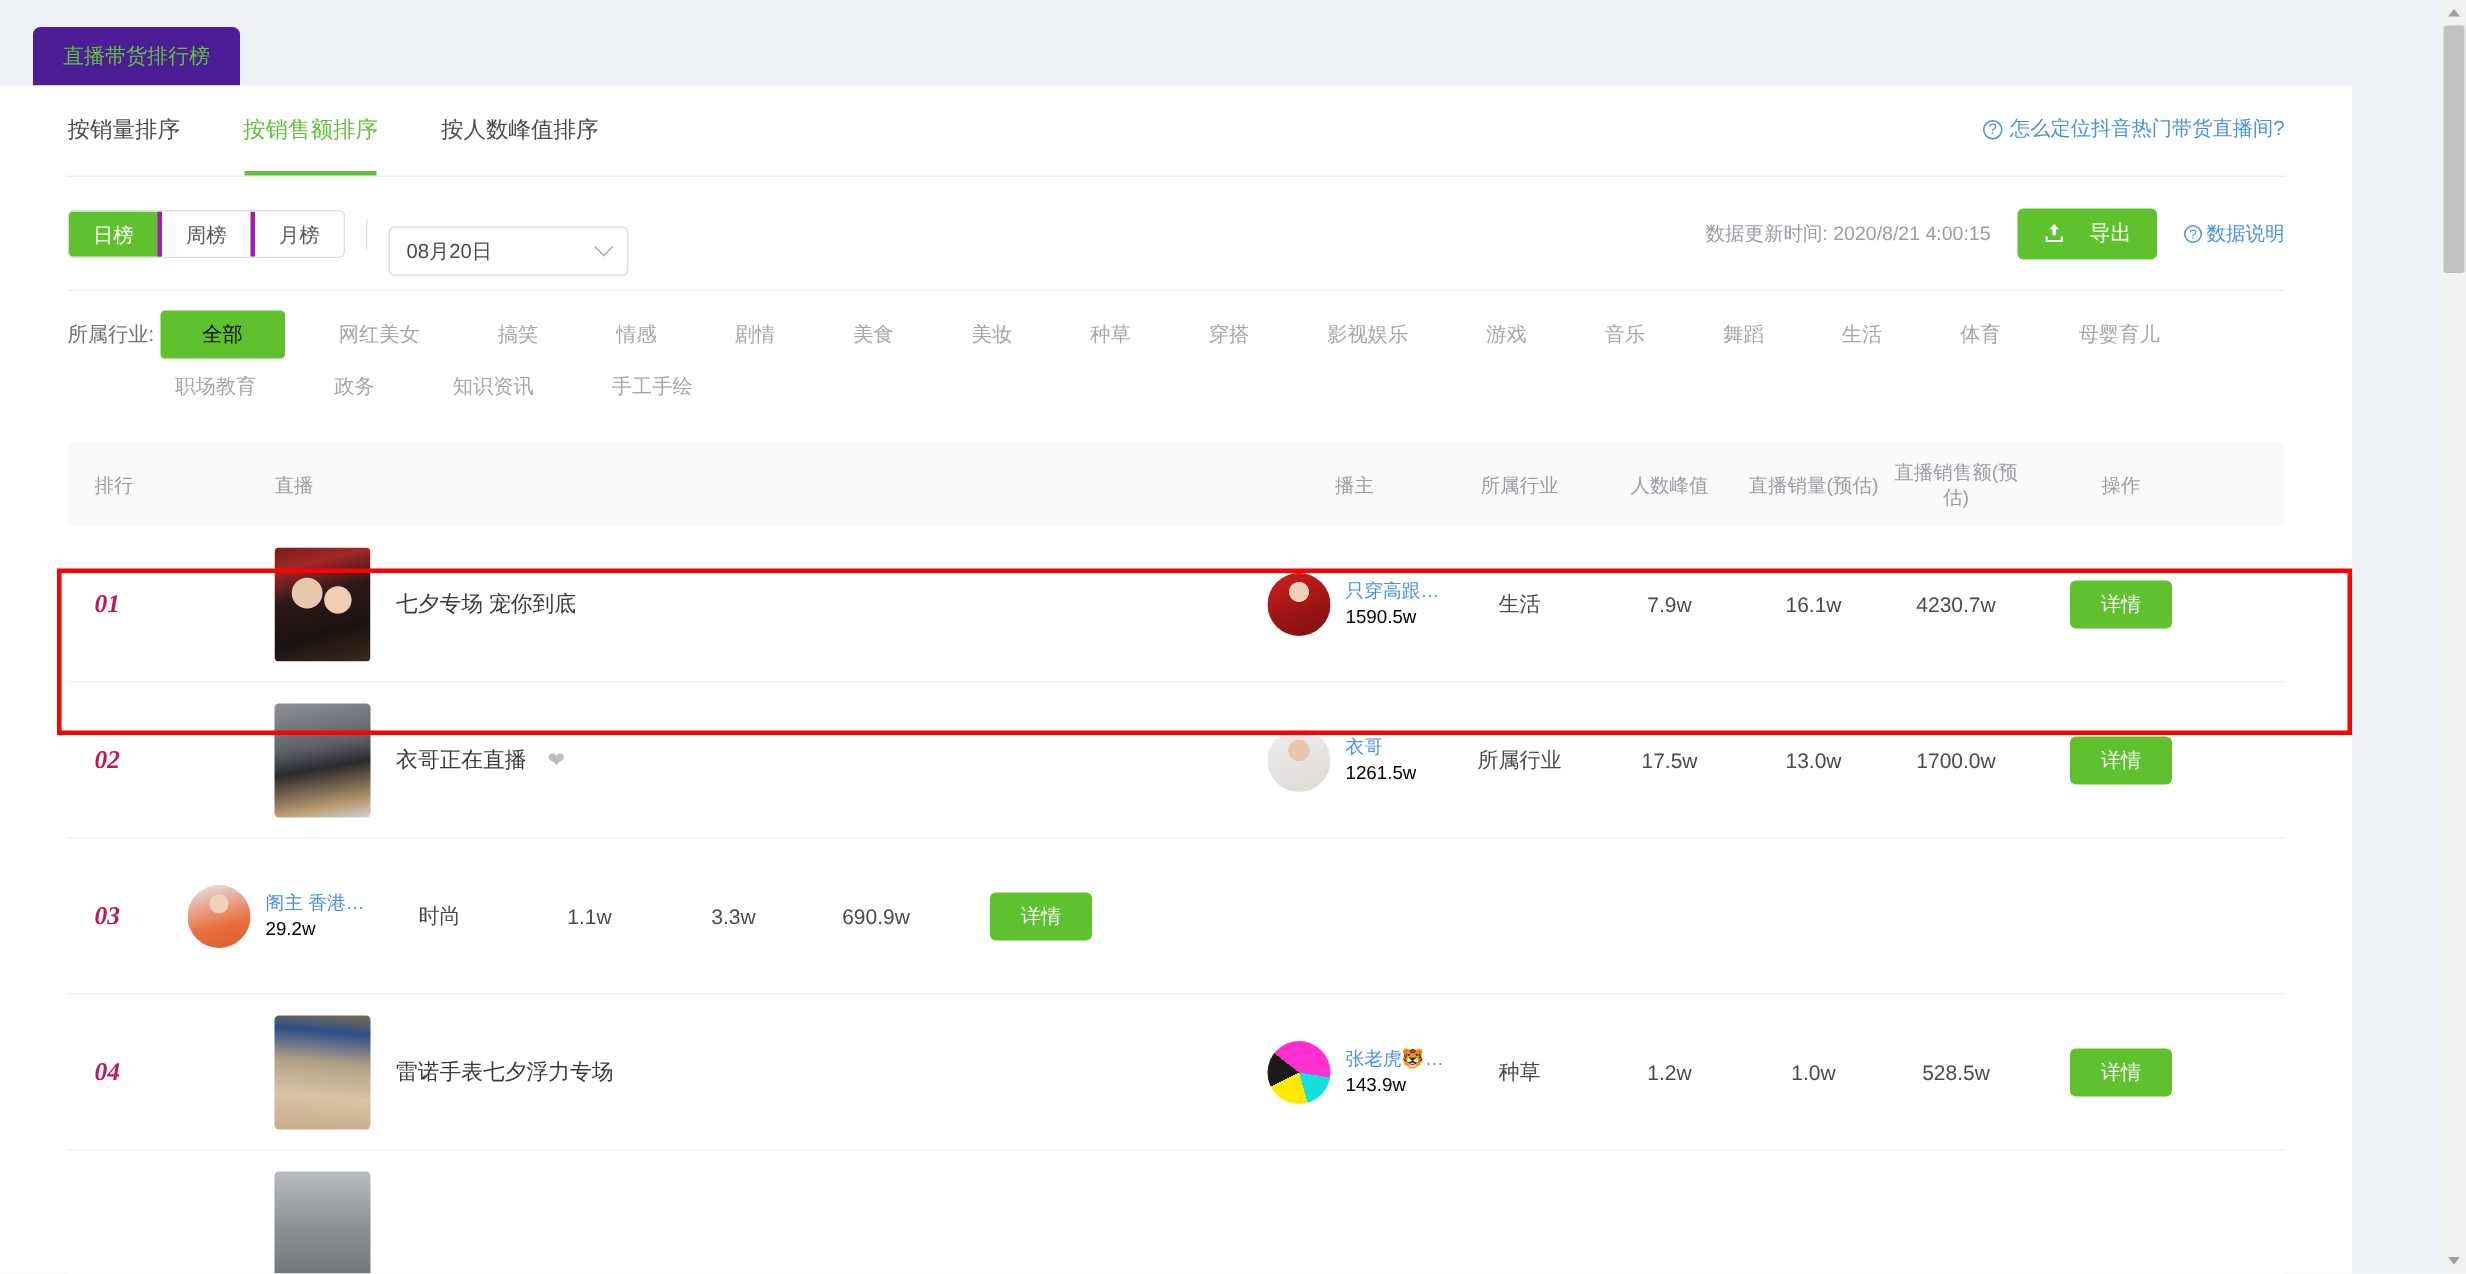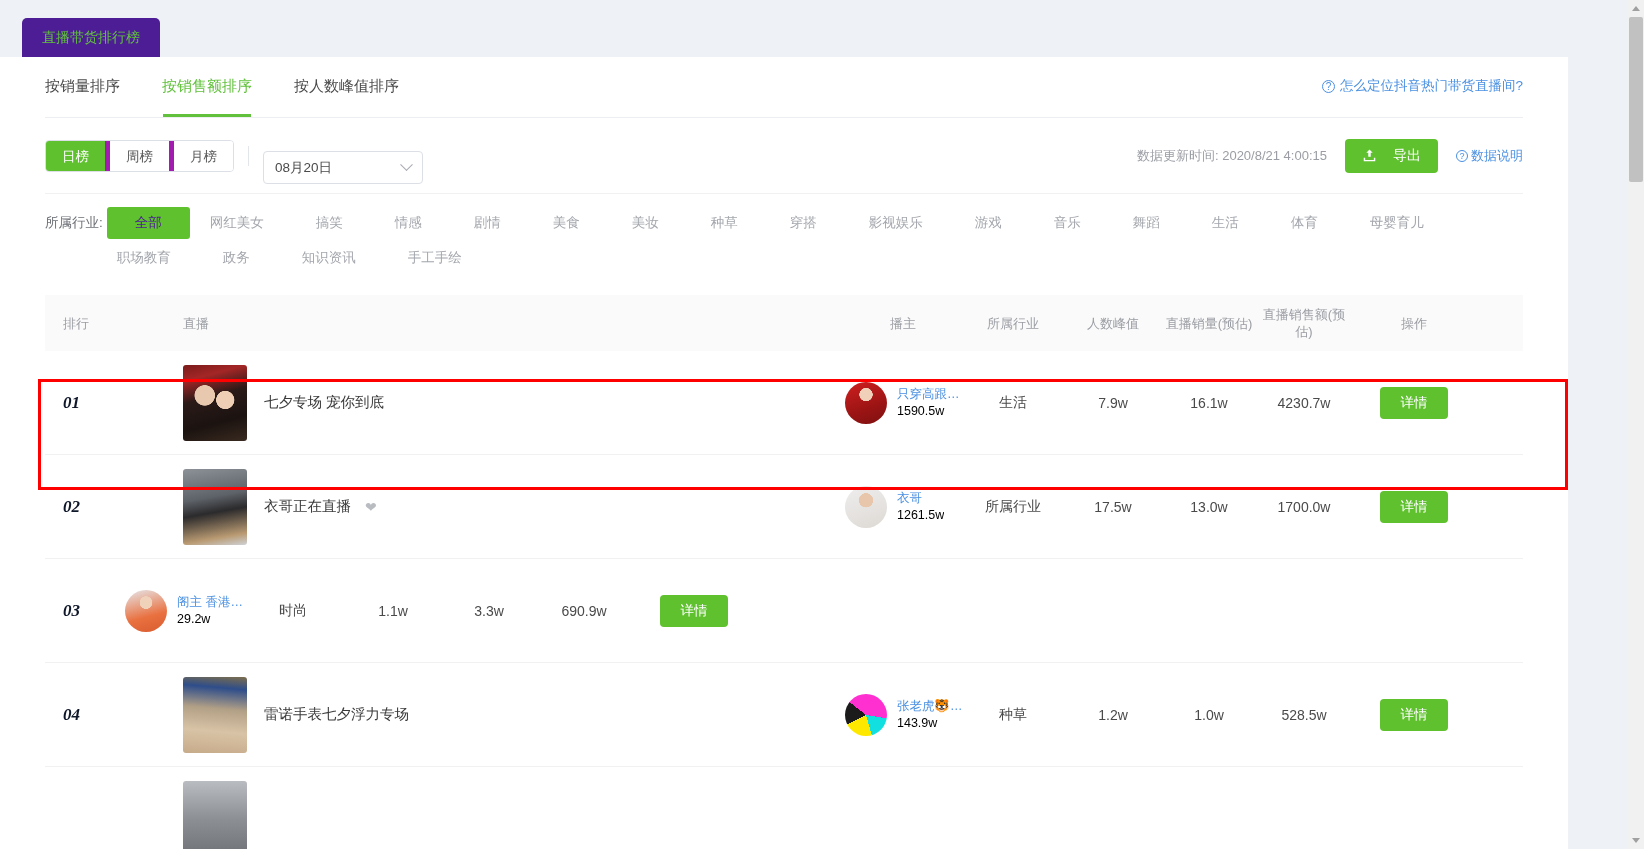--- a/index.html
+++ b/index.html
@@ -124,21 +124,21 @@
     overflow: hidden;
     height: 32px;
   }
   .seg {
     padding: 0 16px;
     height: 32px;
     display: flex; align-items: center;
     font-size: 13.5px;
     color: #5a5a5a;
     background: #fff;
-    border-right: 5px solid #a21caf;
+    border-right: 3px solid #a21caf;
     cursor: pointer;
     white-space: nowrap;
   }
   .seg:last-child { border-right: none; }
   .seg.active {
     background: #5fc12e;
     color: #ffffff;
   }
   .seg-divider {
     width: 1px; height: 20px;
@@ -236,23 +236,23 @@
     line-height: 32px;
     padding: 0 10px;
     margin-right: 32px;
     margin-bottom: 3px;
     cursor: pointer;
     border-radius: 3px;
     white-space: nowrap;
   }
   .itag.active {
     background: #5fc12e;
-    color: #4c1d95;
+    color: #000000;
     padding: 0 28px;
-    margin-right: 10px;
+    margin-right: 26px;
   }
 
   
   .table { margin: 0 45px; position: relative; }
   .thead {
     display: flex;
     align-items: center;
     background: #fafafa;
     height: 56px;
     font-size: 13px;
@@ -275,21 +275,21 @@
     border-bottom: 1px solid #f0f1f3;
     background: #fff;
     position: relative;
   }
   .trow.first { border-bottom: 1px solid #f0f1f3; }
 
   .rank {
     font-size: 17px;
     font-style: italic;
     font-weight: bold;
-    color: #0f172a;
+    color: #be185d;
     font-family: "Liberation Serif", serif;
   }
   .live-cell {
     display: flex;
     align-items: center;
     gap: 17px;
   }
   .thumb {
     width: 64px; height: 76px;
     border-radius: 3px;

